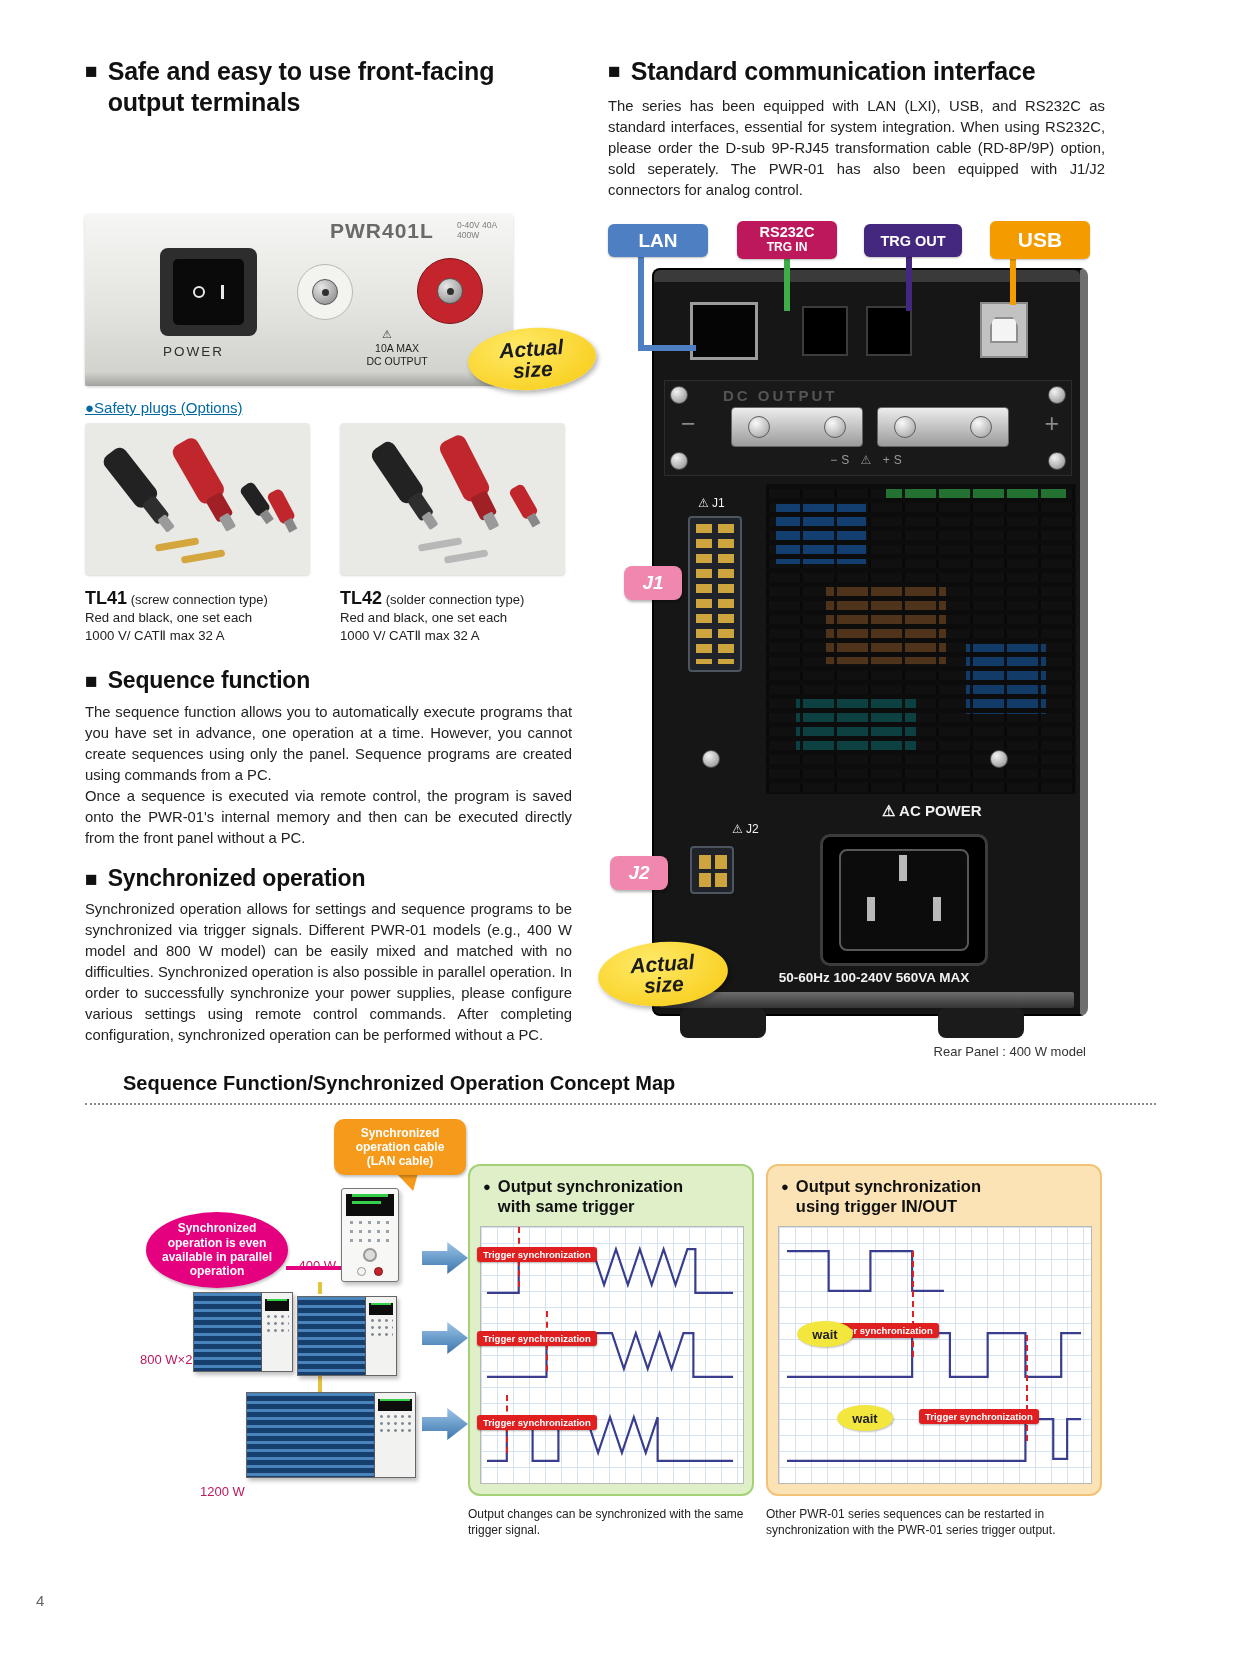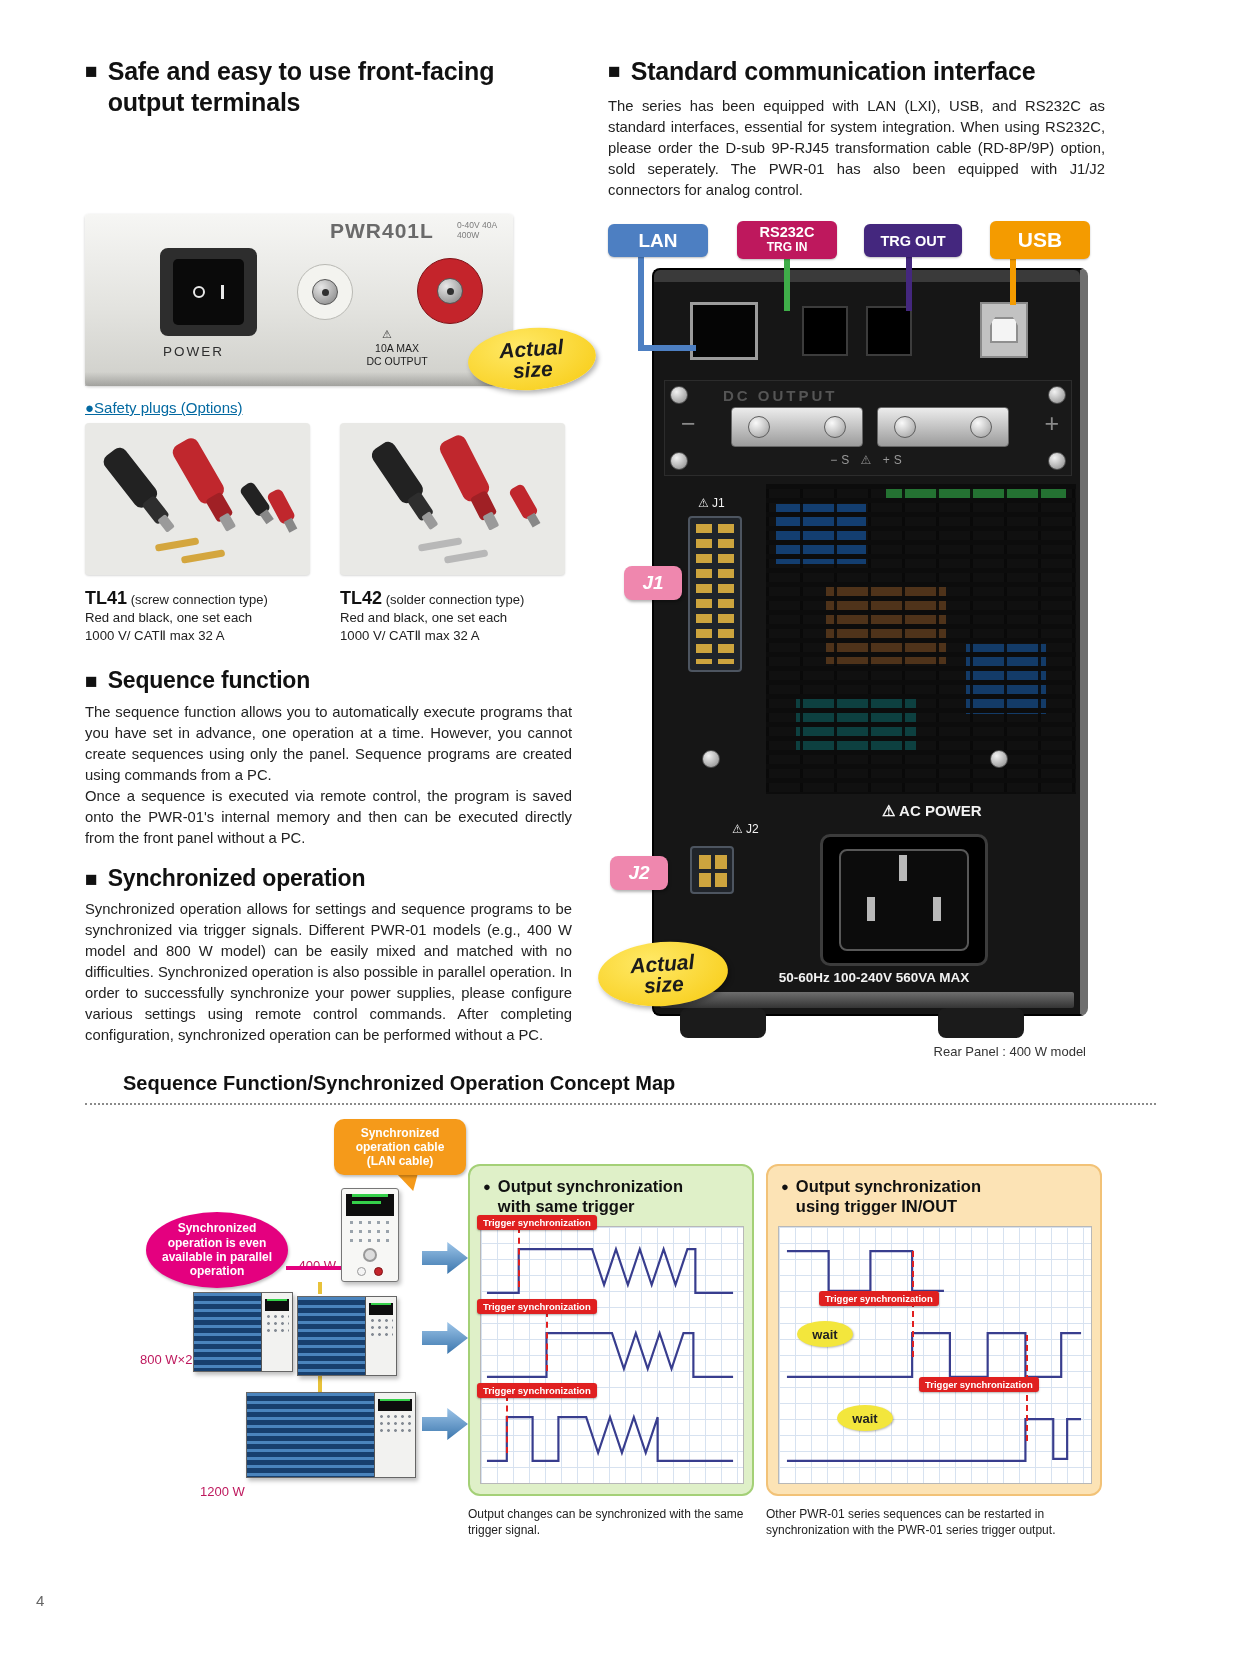--- a/index.html
+++ b/index.html
@@ -111,21 +111,21 @@
   .mini-btns { height:22px; margin:2px 1px; background-image:radial-gradient(#848b94 1.2px,transparent 1.6px); background-size:7px 7px; }
 
   .panel-green { background:#dff0c8; border:2px solid #a4d077; border-radius:12px; z-index:2; }
   .panel-orange { background:#fce3b5; border:2px solid #f2c277; border-radius:12px; z-index:2; }
   .panel-title { display:flex; gap:7px; padding:10px 10px 0 13px; }
   .panel-title .dot { font-size:13px; margin-top:3px; color:#111; }
   .panel-title .pt { font-size:16.5px; font-weight:bold; line-height:1.22; color:#111; white-space:pre-line; }
   .chart { position:absolute; left:10px; top:60px; height:258px; background-color:#fff; border:1px solid #b8b8b8; background-image:linear-gradient(#d7e2f0 1px,transparent 1px),linear-gradient(90deg,#d7e2f0 1px,transparent 1px); background-size:16px 16px; }
   .wave { position:absolute; left:0; width:100%; height:80px; z-index:2; }
   .wave polyline { fill:none; stroke:#383d8e; stroke-width:2.2; }
-  .pill-red { position:absolute; background:#e02020; color:#fff; font-weight:bold; font-size:9.5px; padding:2px 6px; border-radius:3px; white-space:nowrap; z-index:4; box-shadow:0 1px 2px rgba(0,0,0,.3); }
+  .pill-red { position:absolute; background:#e02020; color:#fff; font-weight:bold; font-size:9.5px; padding:2px 6px; border-radius:3px; white-space:nowrap; z-index:4; box-shadow:0 1px 2px rgba(0,0,0,.3);margin-top:32px; }
   .dash-red { position:absolute; width:0; border-left:2px dashed #e02020; z-index:3; }
   .wait-badge { position:absolute; width:56px; height:26px; background:#f3e63c; border-radius:50%; display:flex; align-items:center; justify-content:center; font-size:13px; font-weight:bold; color:#222; z-index:4; box-shadow:1px 1px 2px rgba(0,0,0,.25); }
   .panel-caption { font-size:12px; color:#222; line-height:1.35; white-space:pre-line; }
   .page-num { font-size:15px; color:#666; }
 </style>
 </head>
 <body>
 
 <div class="page">
 

